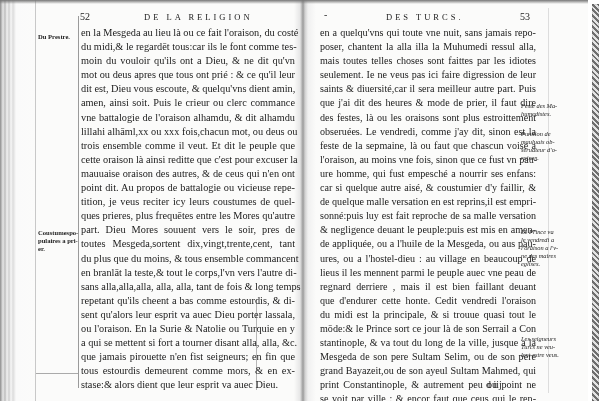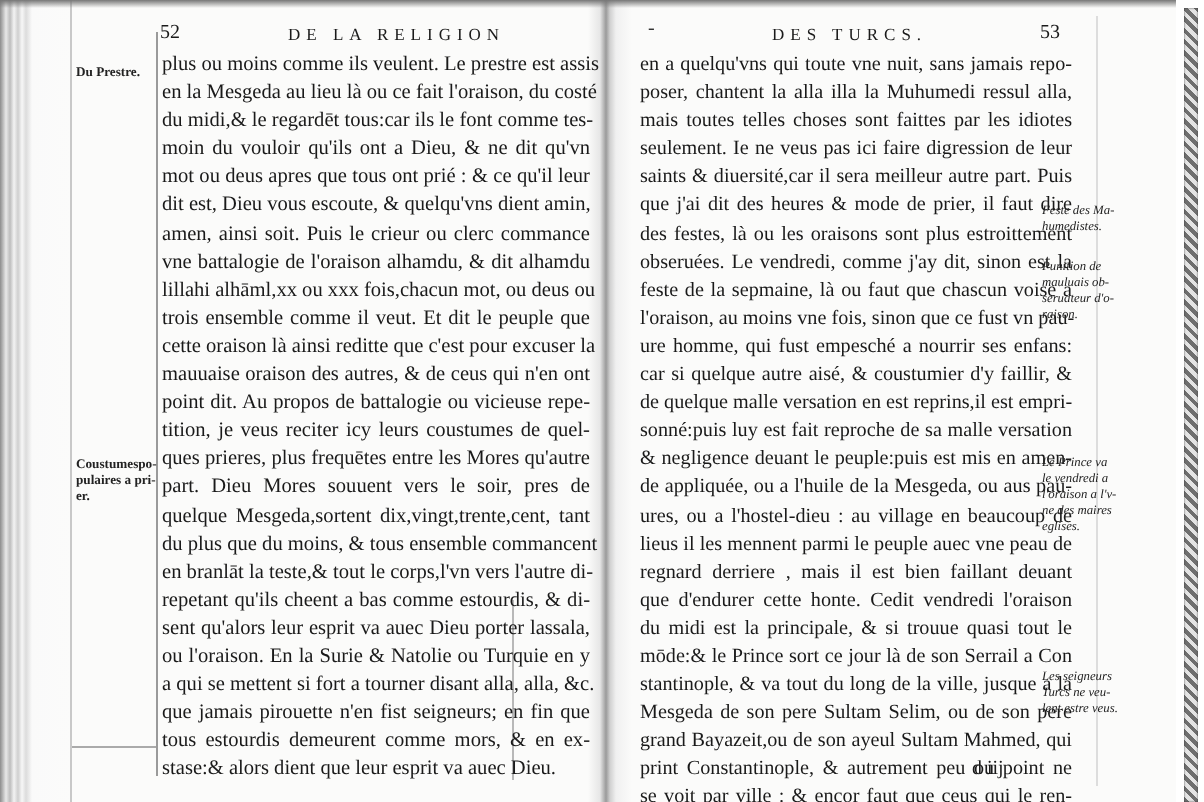--- a/index.html
+++ b/index.html
@@ -89,39 +89,39 @@
     <div class="hline" style="left:0px; top:373px; width:42px;"></div>
 
     <div class="margin-note" style="left:2px; top:33px; width:40px;">Du Prestre.</div>
     <div class="margin-note" style="left:2px; top:229px; width:40px;">
       <span style="display:block">Coustumespo-</span>
       <span style="display:block">pulaires a pri-</span>
       <span style="display:block">er.</span>
     </div>
 
     <div class="text-block" style="left:45px; width:214px;">
-      <span class="ln">plus ou moins comme ils veulent. Le prestre est assis</span>
       <span class="ln">en la Mesgeda au lieu là ou ce fait l'oraison, du costé</span>
       <span class="ln">du midi,&amp; le regardēt tous:car ils le font comme tes-</span>
       <span class="ln">moin du vouloir qu'ils ont a Dieu, &amp; ne dit qu'vn</span>
       <span class="ln">mot ou deus apres que tous ont prié : &amp; ce qu'il leur</span>
       <span class="ln">dit est, Dieu vous escoute, &amp; quelqu'vns dient amin,</span>
       <span class="ln">amen, ainsi soit. Puis le crieur ou clerc commance</span>
       <span class="ln">vne battalogie de l'oraison alhamdu, &amp; dit alhamdu</span>
       <span class="ln">lillahi alhāml,xx ou xxx fois,chacun mot, ou deus ou</span>
       <span class="ln">trois ensemble comme il veut. Et dit le peuple que</span>
       <span class="ln">cette oraison là ainsi reditte que c'est pour excuser la</span>
       <span class="ln">mauuaise oraison des autres, &amp; de ceus qui n'en ont</span>
       <span class="ln">point dit. Au propos de battalogie ou vicieuse repe-</span>
       <span class="ln">tition, je veus reciter icy leurs coustumes de quel-</span>
       <span class="ln">ques prieres, plus frequētes entre les Mores qu'autre</span>
       <span class="ln">part. Dieu Mores souuent vers le soir, pres de</span>
-      <span class="ln">quelque Mesgeda,sortent dix,vingt,trente,cent, tant</span>
+      <span class="ln">toutes Mesgeda,sortent dix,vingt,trente,cent, tant</span>
       <span class="ln">du plus que du moins, &amp; tous ensemble commancent</span>
       <span class="ln">en branlāt la teste,&amp; tout le corps,l'vn vers l'autre di-</span>
+      <span class="ln">sans alla,alla,alla, alla, alla, tant de fois &amp; long temps</span>
       <span class="ln">repetant qu'ils cheent a bas comme estourdis, &amp; di-</span>
       <span class="ln">sent qu'alors leur esprit va auec Dieu porter lassala,</span>
       <span class="ln">ou l'oraison. En la Surie &amp; Natolie ou Turquie en y</span>
       <span class="ln">a qui se mettent si fort a tourner disant alla, alla, &amp;c.</span>
       <span class="ln">que jamais pirouette n'en fist seigneurs; en fin que</span>
       <span class="ln">tous estourdis demeurent comme mors, &amp; en ex-</span>
       <span class="ln last">stase:&amp; alors dient que leur esprit va auec Dieu.</span>
 
     </div>
   </div>

